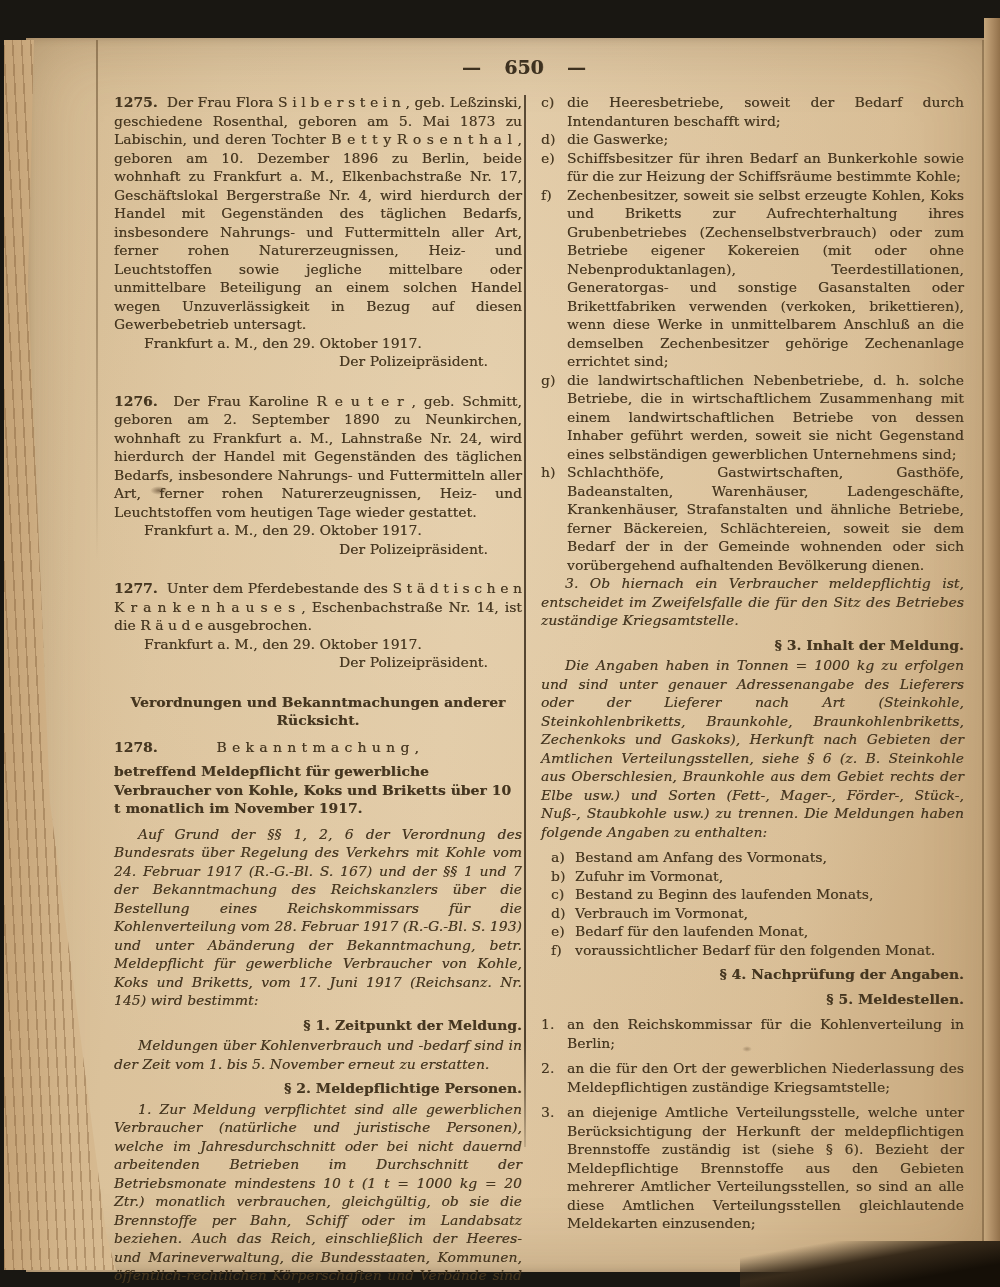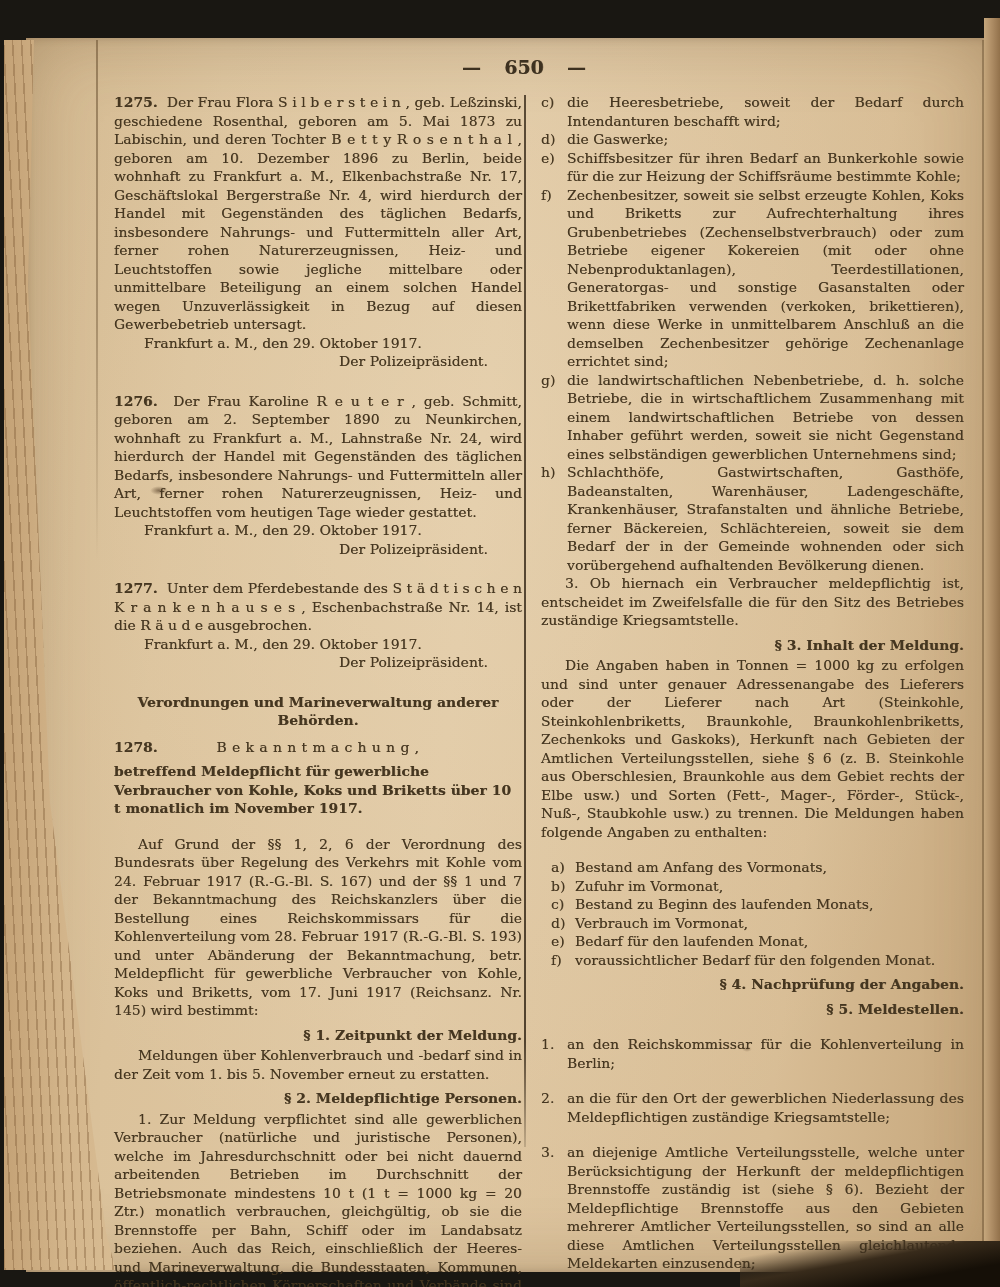--- a/index.html
+++ b/index.html
@@ -71,27 +71,27 @@
   .divider{
     position:absolute;left:524px;top:95px;width:2px;height:1052px;
     background:linear-gradient(rgba(66,52,34,.85), rgba(66,52,34,.9) 90%, rgba(66,52,34,.2));
   }
 
   p{margin:0;}
   .enum{font-weight:bold;}
   .dateline{text-align:left;text-indent:30px;}
   .signature{text-align:right;padding-right:34px;}
   .gap{margin-top:21px;}
-  .gap-sm{margin-top:17px;}
+  .gap-sm{margin-top:7px;}
   .center-bold{font-weight:bold;text-align:center;}
   .sec-head{font-weight:bold;text-align:right;margin-top:6px;margin-bottom:2px;}
   .bek-line{position:relative;text-align:center;margin-top:8px;letter-spacing:.5px;}
   .bek-num{position:absolute;left:0;font-weight:bold;letter-spacing:.1px;text-align:center;}
   .subtitle{font-weight:bold;text-align:left;margin-top:6px;margin-bottom:4px;}
-  .para-indent{text-indent:24px;}
+  .para-indent{text-indent:24px;font-style:italic;}
   .hang{display:flex;}
   .hang .lab{flex:0 0 26px;}
   .hang .txt{flex:1;text-align:justify;}
   .inset{padding-left:10px;}
   .inset .lab{flex:0 0 24px;}
 </style>
 </head>
 <body>
 
 <div class="scan">
@@ -117,21 +117,21 @@
     <p class="signature">Der Polizeipräsident.</p>
 
     <p class="entry gap"><span class="enum">1276.</span>&nbsp;&nbsp;<span>Der Frau Karoline R e u t e r , geb. Schmitt, geboren am 2. September 1890 zu Neunkirchen, wohnhaft zu Frankfurt a. M., Lahnstraße Nr. 24, wird hierdurch der Handel mit Gegenständen des täglichen Bedarfs, insbesondere Nahrungs- und Futtermitteln aller Art, ferner rohen Naturerzeugnissen, Heiz- und Leuchtstoffen vom heutigen Tage wieder gestattet.</span></p>
     <p class="dateline">Frankfurt a. M., den 29. Oktober 1917.</p>
     <p class="signature">Der Polizeipräsident.</p>
 
     <p class="entry gap"><span class="enum">1277.</span>&nbsp;&nbsp;<span>Unter dem Pferdebestande des S t ä d t i s c h e n  K r a n k e n h a u s e s , Eschenbachstraße Nr. 14, ist die R ä u d e  ausgebrochen.</span></p>
     <p class="dateline">Frankfurt a. M., den 29. Oktober 1917.</p>
     <p class="signature">Der Polizeipräsident.</p>
 
-    <p class="center-bold gap">Verordnungen und Marineverwaltung anderer Behörden.</p>
+    <p class="center-bold gap">Verordnungen und Bekanntmachungen anderer Rücksicht.</p>
 
     <p class="bek-line"><span class="bek-num">1278.</span><span>B e k a n n t m a c h u n g ,</span></p>
 
     <p class="subtitle">betreffend Meldepflicht für gewerbliche Verbraucher von Kohle, Koks und Briketts über 10 t monatlich im November 1917.</p>
 
     <p class="para-indent gap-sm">Auf Grund der §§ 1, 2, 6 der Verordnung des Bundesrats über Regelung des Verkehrs mit Kohle vom 24. Februar 1917 (R.-G.-Bl. S. 167) und der §§ 1 und 7 der Bekanntmachung des Reichskanzlers über die Bestellung eines Reichskommissars für die Kohlenverteilung vom 28. Februar 1917 (R.-G.-Bl. S. 193) und unter Abänderung der Bekanntmachung, betr. Meldepflicht für gewerbliche Verbraucher von Kohle, Koks und Briketts, vom 17. Juni 1917 (Reichsanz. Nr. 145) wird bestimmt:</p>
 
     <p class="sec-head">§ 1. Zeitpunkt der Meldung.</p>
     <p class="para-indent">Meldungen über Kohlenverbrauch und -bedarf sind in der Zeit vom 1. bis 5. November erneut zu erstatten.</p>
 

